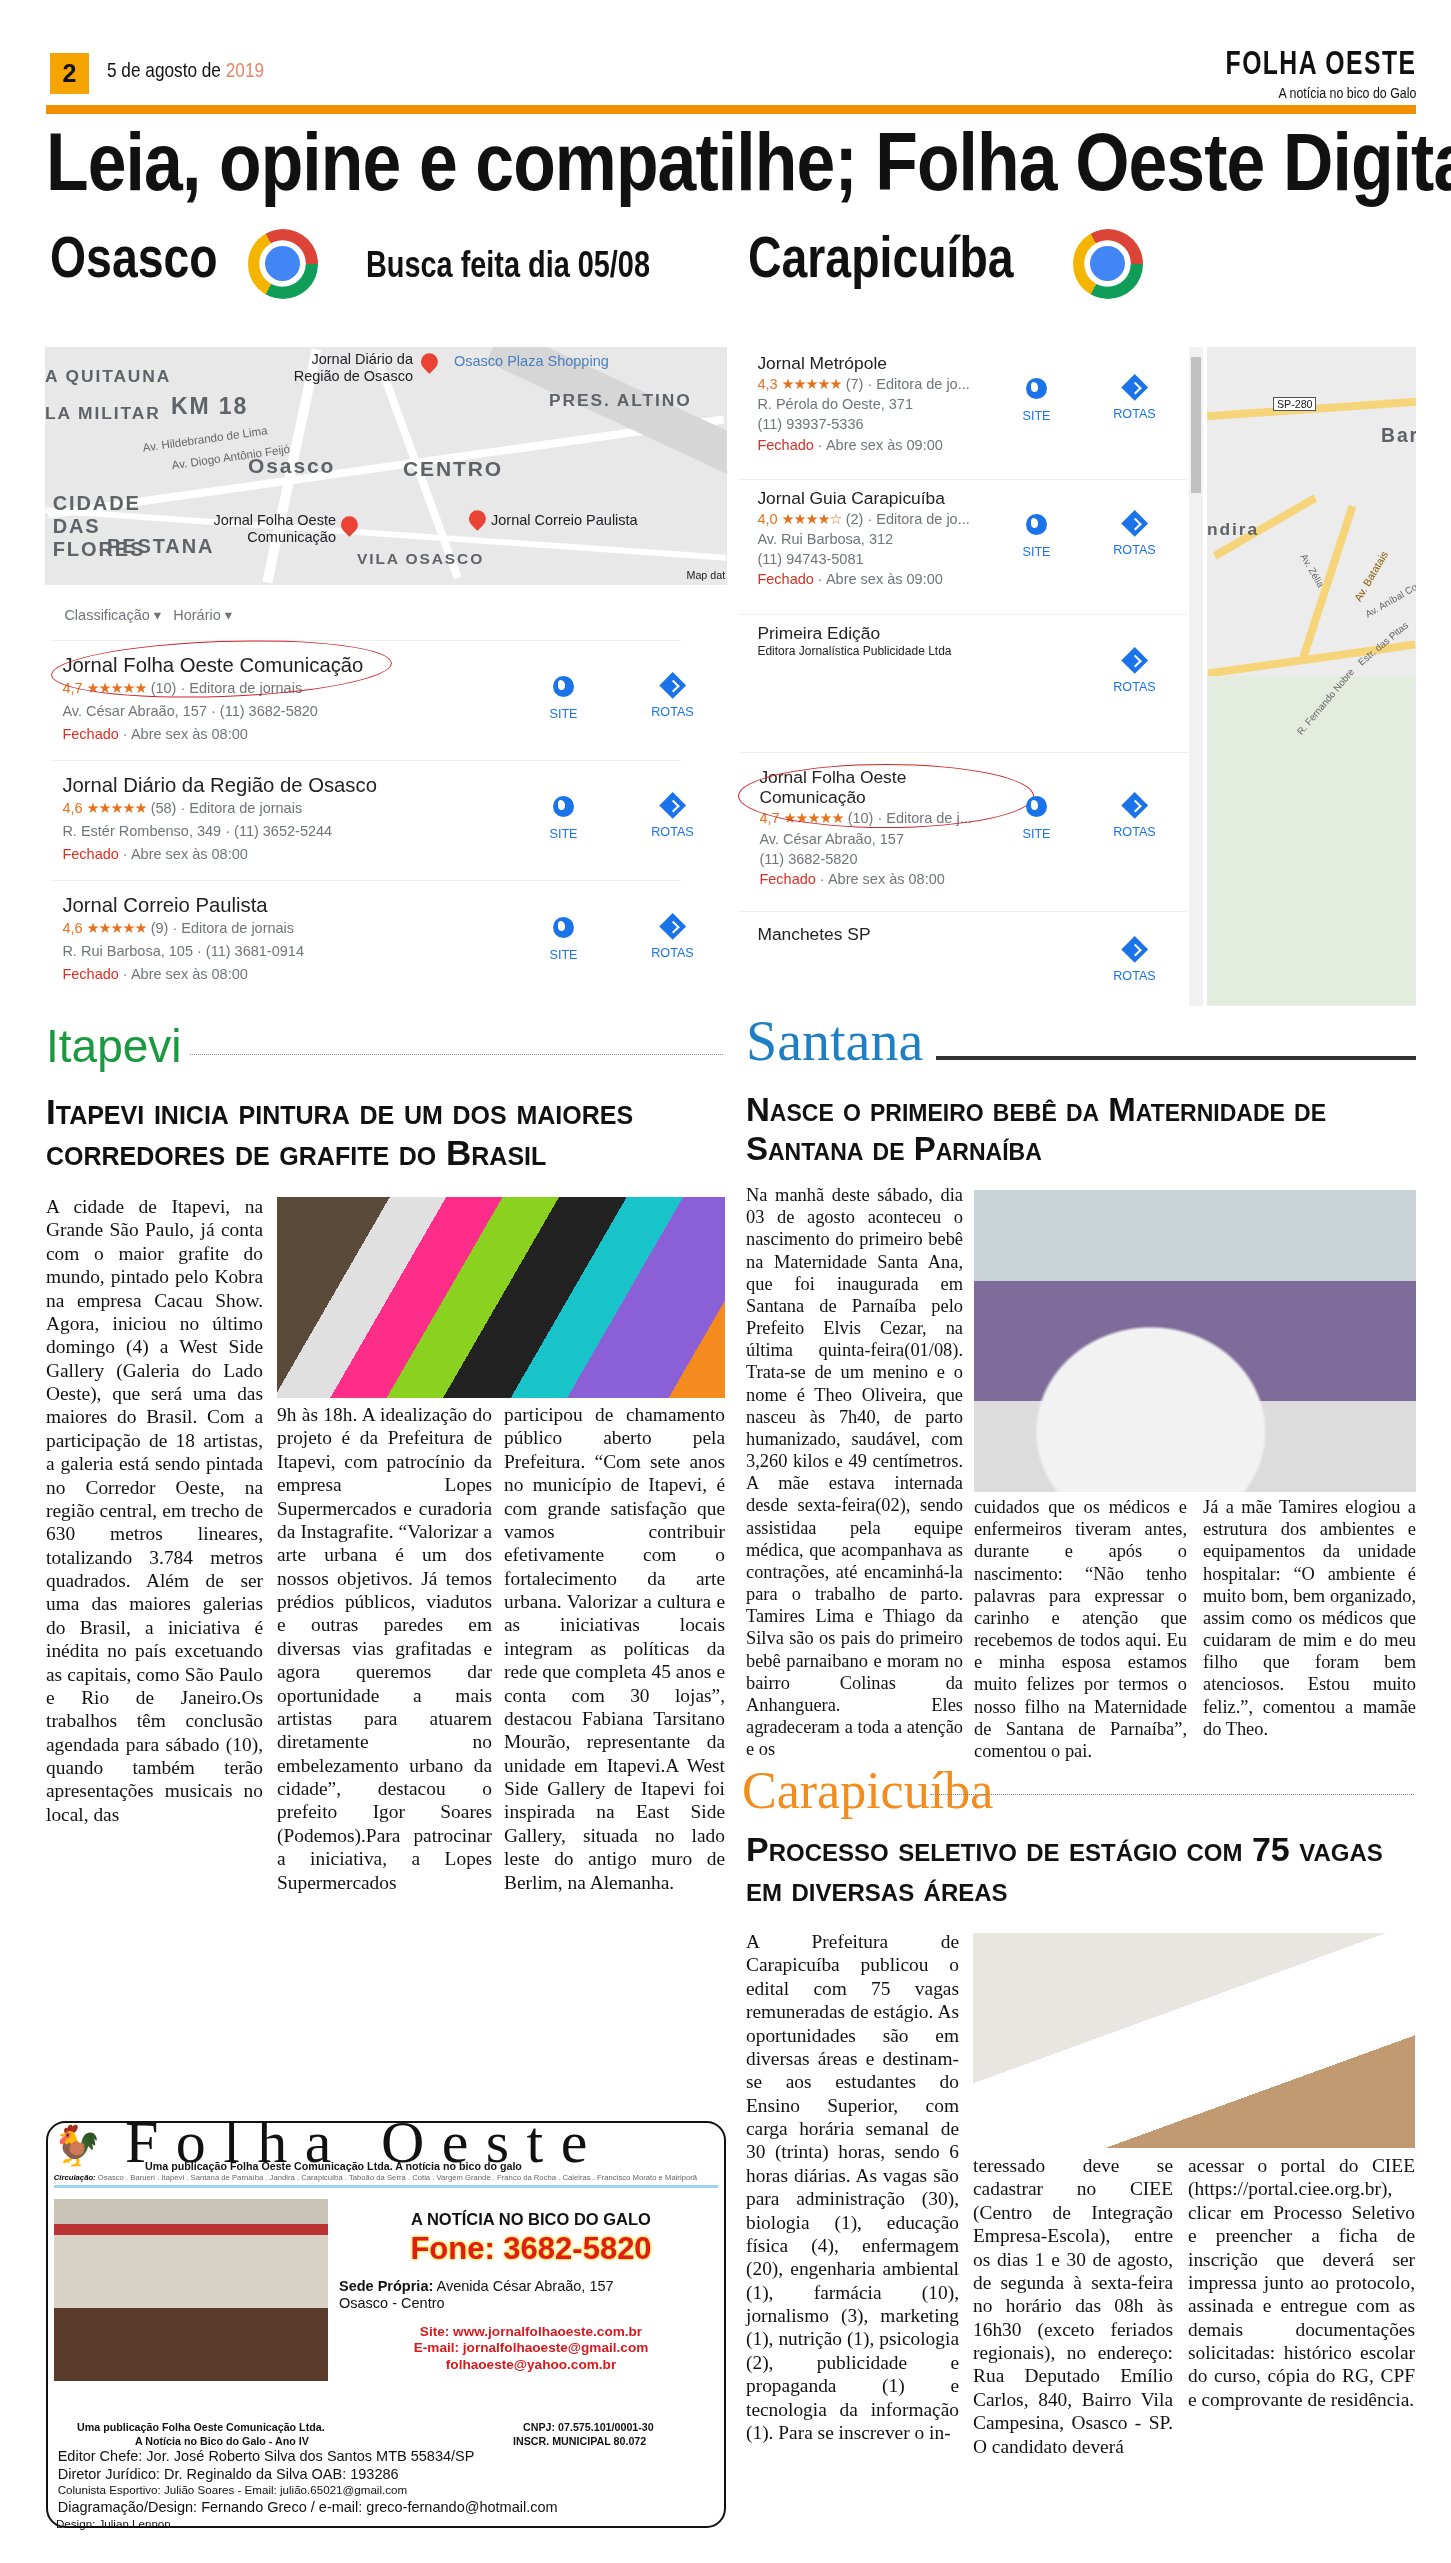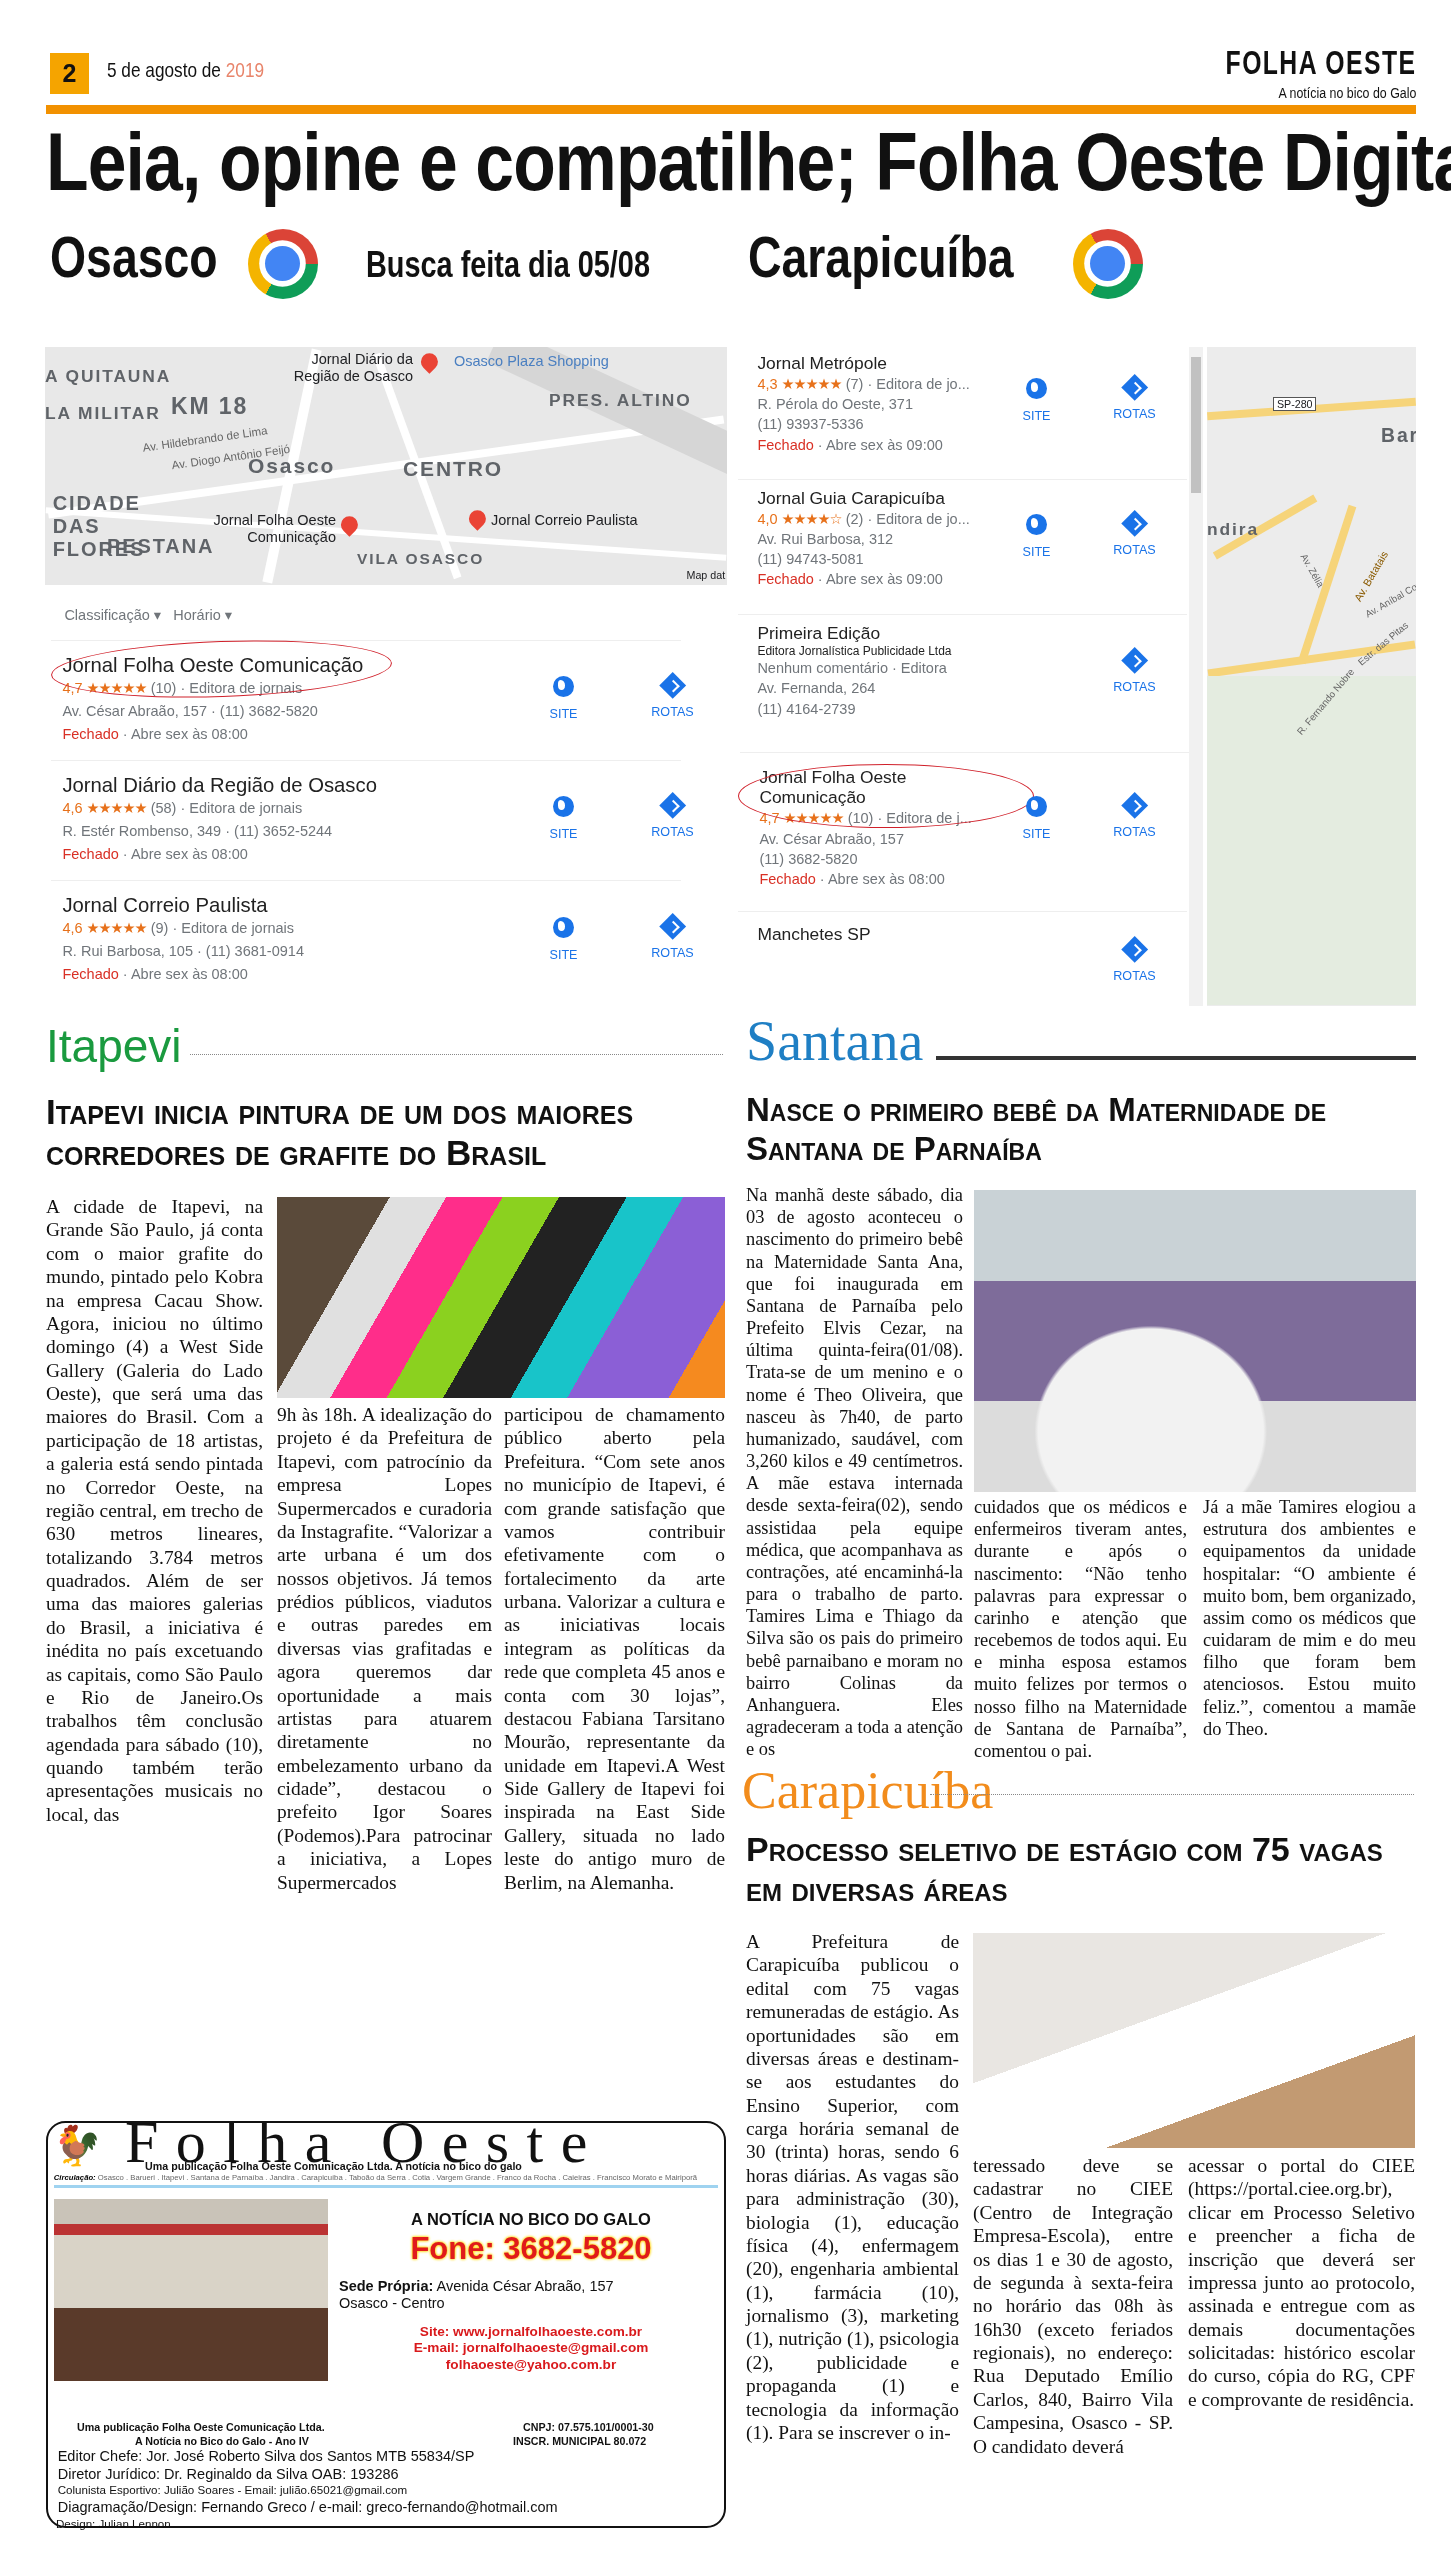--- a/index.html
+++ b/index.html
@@ -162,22 +162,20 @@
     <div class="meta" style="line-height:1.4"><span class="rating">4,0</span> <span class="stars">★★★★☆</span> <span>(2)</span> · <span>Editora de jo...</span><br>
     <span>Av. Rui Barbosa, 312</span><br><span>(11) 94743-5081</span><br>
     <span class="closed">Fechado</span> · <span>Abre sex às 09:00</span></div>
   </div>
   <div class="act" style="left:260px; top:167px"><span class="ic globe"></span><span>SITE</span></div>
   <div class="act" style="left:358px; top:167px"><span class="ic diamond"></span><span>ROTAS</span></div>
 
   <div class="listing" style="left:0; top:267px; width:449px; height:138px; padding:7.7px 0 0 19.4px">
     <div class="name" style="font-size:17.4px">Primeira Edição</div>
     <div class="name" style="font-size:12px">Editora Jornalística Publicidade Ltda</div>
-    <div class="meta" style="line-height:1.4"><span>Nenhum comentário · Editora</span><br>
-    <span>Av. Fernanda, 264</span><br><span>(11) 4164-2739</span></div>
   </div>
   <div class="act" style="left:358px; top:304px"><span class="ic diamond"></span><span>ROTAS</span></div>
 
   <div class="listing" style="left:2px; top:405px; width:449px; height:159px; padding:13.6px 0 0 19.4px">
     <div class="name" style="font-size:17.4px">Jornal Folha Oeste</div>
     <div class="name" style="font-size:17.4px">Comunicação</div>
     <div class="meta" style="line-height:1.4"><span class="rating">4,7</span> <span class="stars">★★★★★</span> <span>(10)</span> · <span>Editora de j...</span><br>
     <span>Av. César Abraão, 157</span><br><span>(11) 3682-5820</span><br>
     <span class="closed">Fechado</span> · <span>Abre sex às 08:00</span></div>
   </div>

